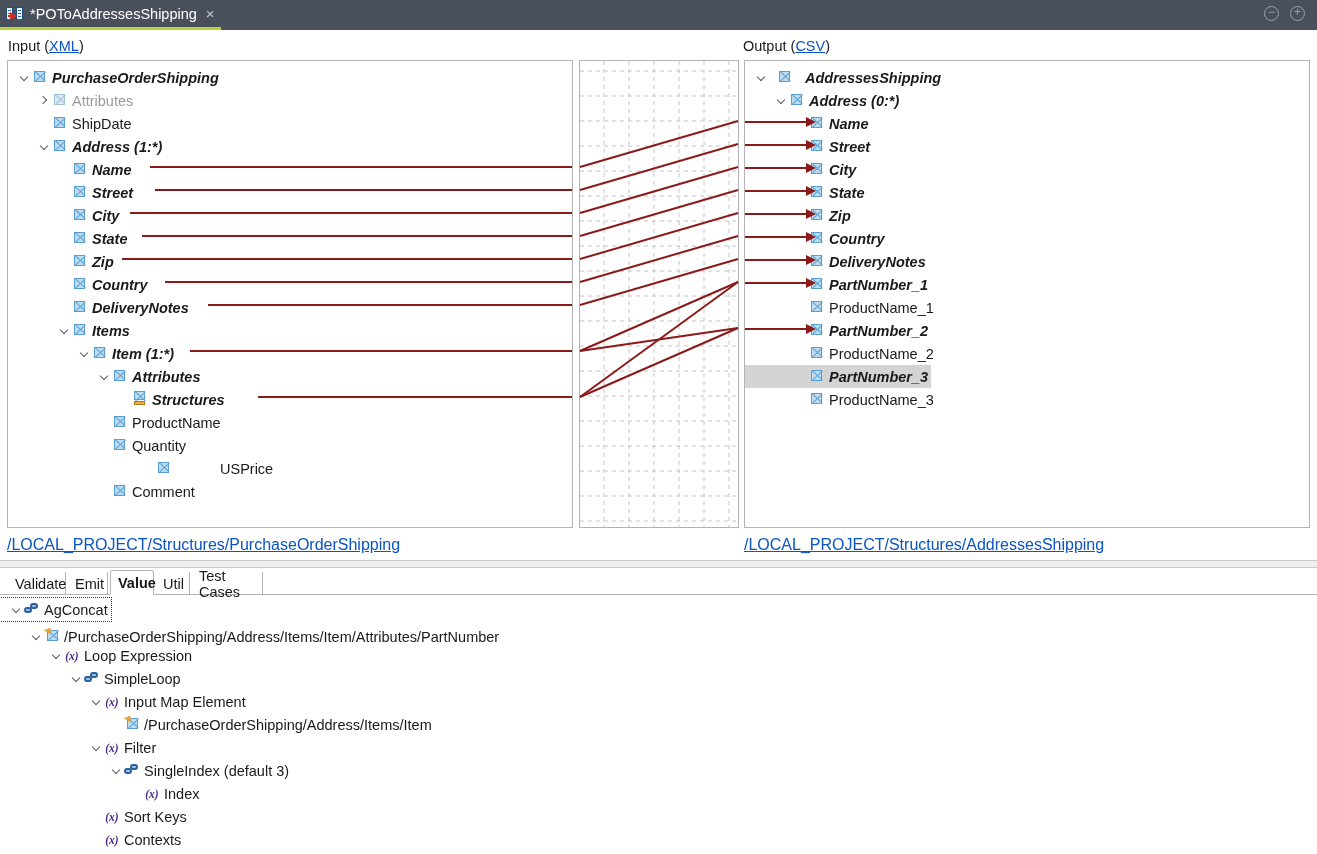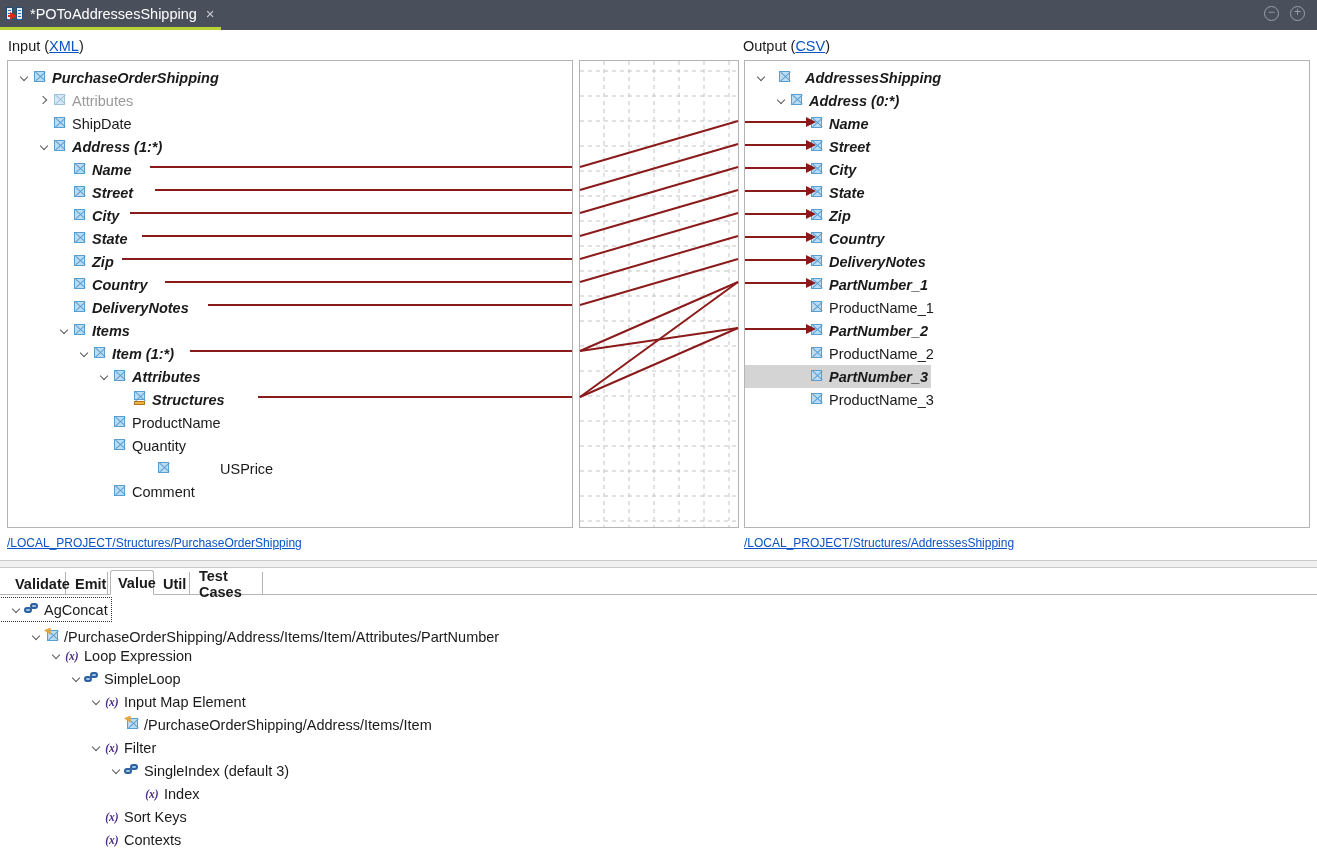--- a/index.html
+++ b/index.html
@@ -143,21 +143,21 @@
 
   
   .ico.expr {
     font-size: 11.5px; color: #4a2a8a; font-style: italic; font-weight: bold;
     display: flex; align-items: center; justify-content: center;
     font-family: "Liberation Serif", serif;
   }
 
   
   .pathlink {
-    position: absolute; font-size: 12px; color: #0a54c4;
+    position: absolute; font-size: 16px; color: #0a54c4;
     text-decoration: underline; cursor: pointer; white-space: nowrap;
   }
   #link-input  { left: 7px;   top: 536px; }
   #link-output { left: 744px; top: 536px; }
 
   
   #splitter {
     position: absolute; left: 0; top: 560px; width: 1317px; height: 8px;
     background: #f0f0f0; border-top: 1px solid #c8c8c8; border-bottom: 1px solid #c8c8c8;
   }
@@ -165,21 +165,20 @@
   
   #tabbar {
     position: absolute; left: 0; top: 570px; width: 1317px; height: 25px;
     border-bottom: 1px solid #b4b4b4;
   }
   .btab {
     position: absolute; top: 2px; height: 23px;
     display: flex; align-items: center; padding: 0 7px;
     font-size: 14.5px; color: #1a1a1a; cursor: pointer;
     border-right: 1px solid #b4b4b4;
-    font-weight: bold;
   }
   .btab.active {
     font-weight: bold; top: 0; height: 25px;
     border: 1px solid #b4b4b4; border-bottom: 1px solid #ffffff;
     border-radius: 3px 3px 0 0; background: #ffffff; z-index: 2;
   }
 
   
   #bottomtree { position: absolute; left: 0; top: 595px; width: 1317px; height: 259px; }
   #bottomtree .row { font-size: 14.5px; }

